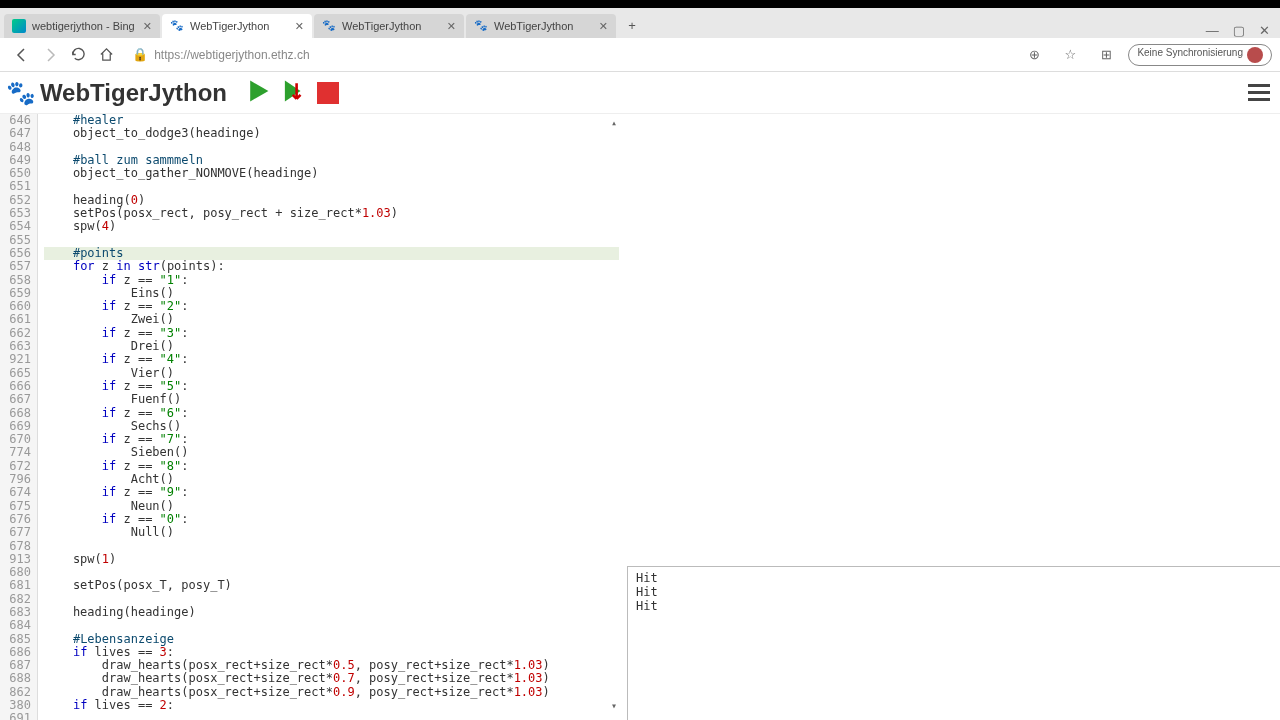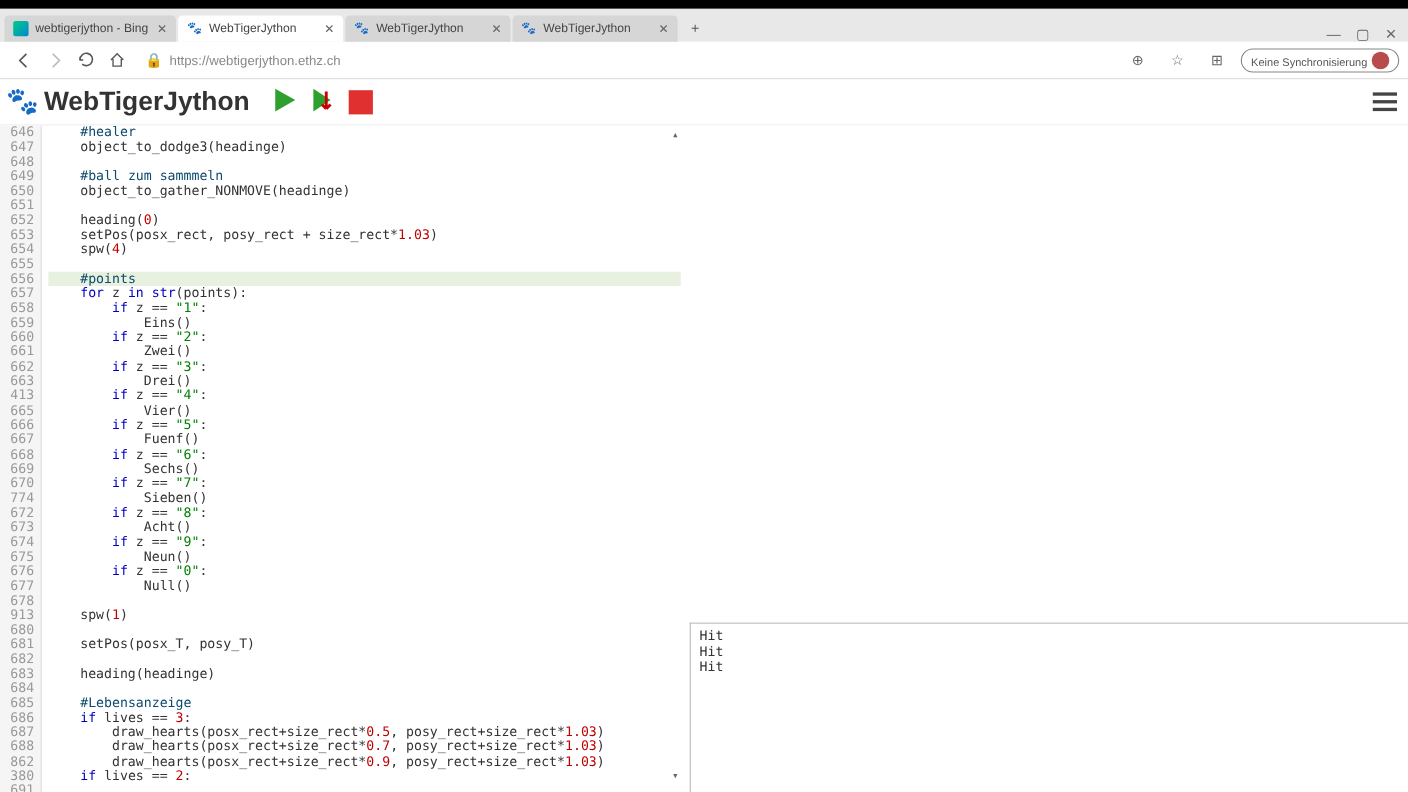--- a/index.html
+++ b/index.html
@@ -9,21 +9,21 @@
 .tab{height:24px;display:flex;align-items:center;padding:0 8px;background:#d6d6d6;border-radius:4px 4px 0 0;margin-right:2px;min-width:150px;font-size:11px;color:#444}
 .tab.active{background:#fff}
 .tab .favicon{width:14px;height:14px;margin-right:6px;display:inline-block}
 .tab .close{margin-left:auto;padding-left:8px;color:#666;cursor:pointer}
 .newtab{width:28px;height:26px;display:flex;align-items:center;justify-content:center;color:#555;cursor:pointer}
 .addrbar{height:34px;background:#fff;display:flex;align-items:center;padding:0 8px;border-bottom:1px solid #ddd}
 .nav-btn{width:28px;height:28px;display:flex;align-items:center;justify-content:center;color:#666;cursor:pointer}
 .url-box{flex:1;display:flex;align-items:center;padding:0 8px;height:26px;margin:0 4px}
 .url-text{color:#888;font-size:12px}
 .addrbar-right{display:flex;align-items:center;gap:8px}
-.sync-pill{border:1px solid #888;border-radius:12px;padding:2px 8px;font-size:10px;display:flex;align-items:flex-end;gap:4px;color:#555}
+.sync-pill{border:1px solid #888;border-radius:12px;padding:2px 8px;font-size:10px;display:flex;align-items:flex-start;gap:4px;color:#555}
 .avatar{width:16px;height:16px;border-radius:50%;background:#b84c4c}
 .app-header{height:42px;display:flex;align-items:center;padding:0 6px;border-bottom:1px solid #eee}
 .logo{display:flex;align-items:center;font-weight:bold;font-size:24px;color:#333}
 .logo .paw{color:#d2691e;margin-right:4px;font-size:24px}
 .ctrl-btns{display:flex;gap:10px;margin-left:18px;align-items:center}
 .play-btn{color:#2da02d;cursor:pointer}
 .step-btn{color:#2da02d;cursor:pointer;position:relative}
 .stop-btn{width:22px;height:22px;background:#e03030;cursor:pointer}
 .hamburger{margin-left:auto;display:flex;flex-direction:column;gap:4px;cursor:pointer;padding:4px}
 .hamburger span{width:22px;height:3px;background:#444}
@@ -147,30 +147,30 @@
         <div>654</div>
         <div>655</div>
         <div>656</div>
         <div>657</div>
         <div>658</div>
         <div>659</div>
         <div>660</div>
         <div>661</div>
         <div>662</div>
         <div>663</div>
-        <div>413</div>
+        <div>921</div>
         <div>665</div>
         <div>666</div>
         <div>667</div>
         <div>668</div>
         <div>669</div>
         <div>670</div>
         <div>774</div>
         <div>672</div>
-        <div>673</div>
+        <div>796</div>
         <div>674</div>
         <div>675</div>
         <div>676</div>
         <div>677</div>
         <div>678</div>
         <div>913</div>
         <div>680</div>
         <div>681</div>
         <div>682</div>
         <div>683</div>

